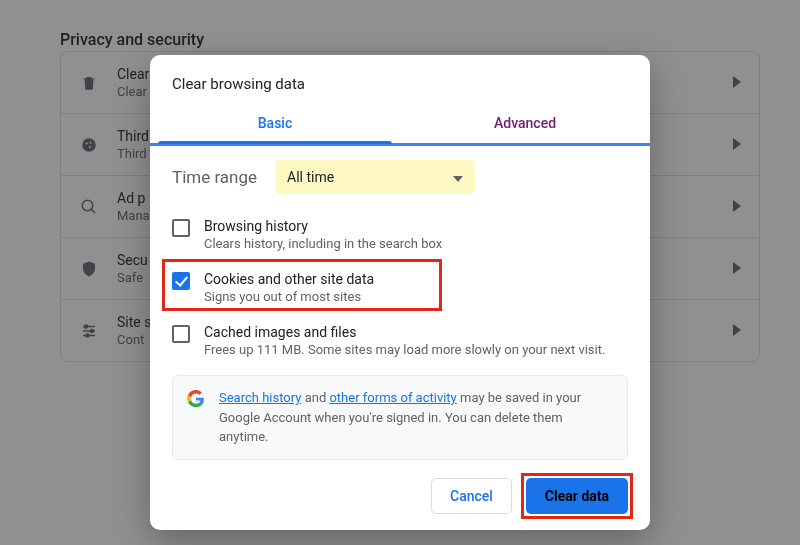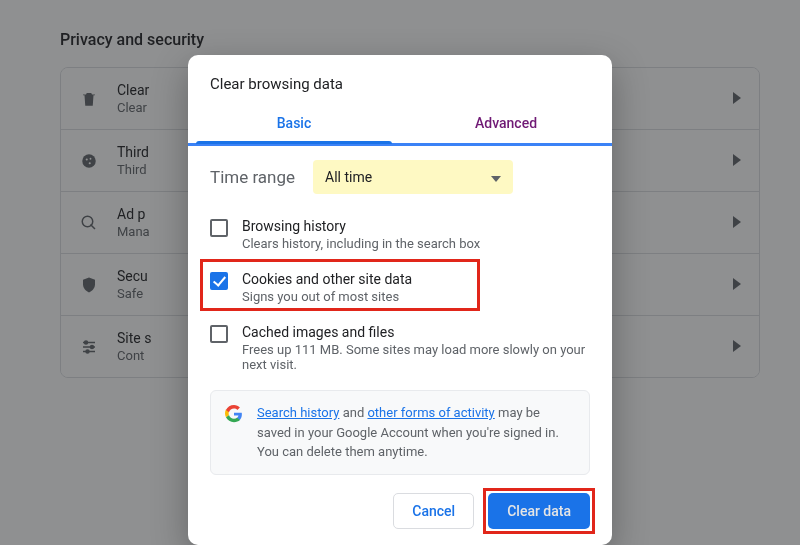--- a/index.html
+++ b/index.html
@@ -13,21 +13,21 @@
     }
     .page {
       width: 800px;
       height: 545px;
       background: #fff;
       padding: 30px 25px 20px 60px;
     }
     .page-title {
       font-size: 16px;
       color: #202124;
-      margin-bottom: 18px;
+      margin-bottom: 2px;
       font-weight: 500;
     }
     .settings-list {
       width: 700px;
       border: 1px solid #dadce0;
       border-radius: 8px;
       overflow: hidden;
     }
     .settings-item {
       display: flex;
@@ -56,21 +56,21 @@
       position: absolute;
       inset: 0;
       background: rgba(32,33,36,0.5);
       display: flex;
       align-items: flex-start;
       justify-content: center;
     }
     .dialog {
       position: absolute;
       top: 55px;
-      width: 424px;
+      width: 500px;
       background: #fff;
       border-radius: 10px;
       box-shadow: 0 12px 36px rgba(0,0,0,0.3);
       padding-bottom: 16px;
     }
     .dialog-title {
       font-size: 15px;
       color: #202124;
       padding: 20px 22px 12px 22px;
     }
@@ -181,21 +181,21 @@
       border-radius: 5px;
       font-size: 14px;
       font-weight: 500;
       padding: 0 18px;
       cursor: pointer;
       display: inline-flex;
       align-items: center;
       border: 1px solid transparent;
     }
     .btn.cancel { color: #1a73e8; border-color: #dadce0; background: #fff; }
-    .btn.primary { color: #e5e5e5; background: #1a73e8; }
+    .btn.primary { color: #000000; background: #1a73e8; font-weight: bold; }
   </style>
 </head>
 <body>
 
 <div class="page">
   <div class="page-title">Privacy and security</div>
 
   <div class="settings-list">
     <div class="settings-item">
       <div class="icon-slot">

